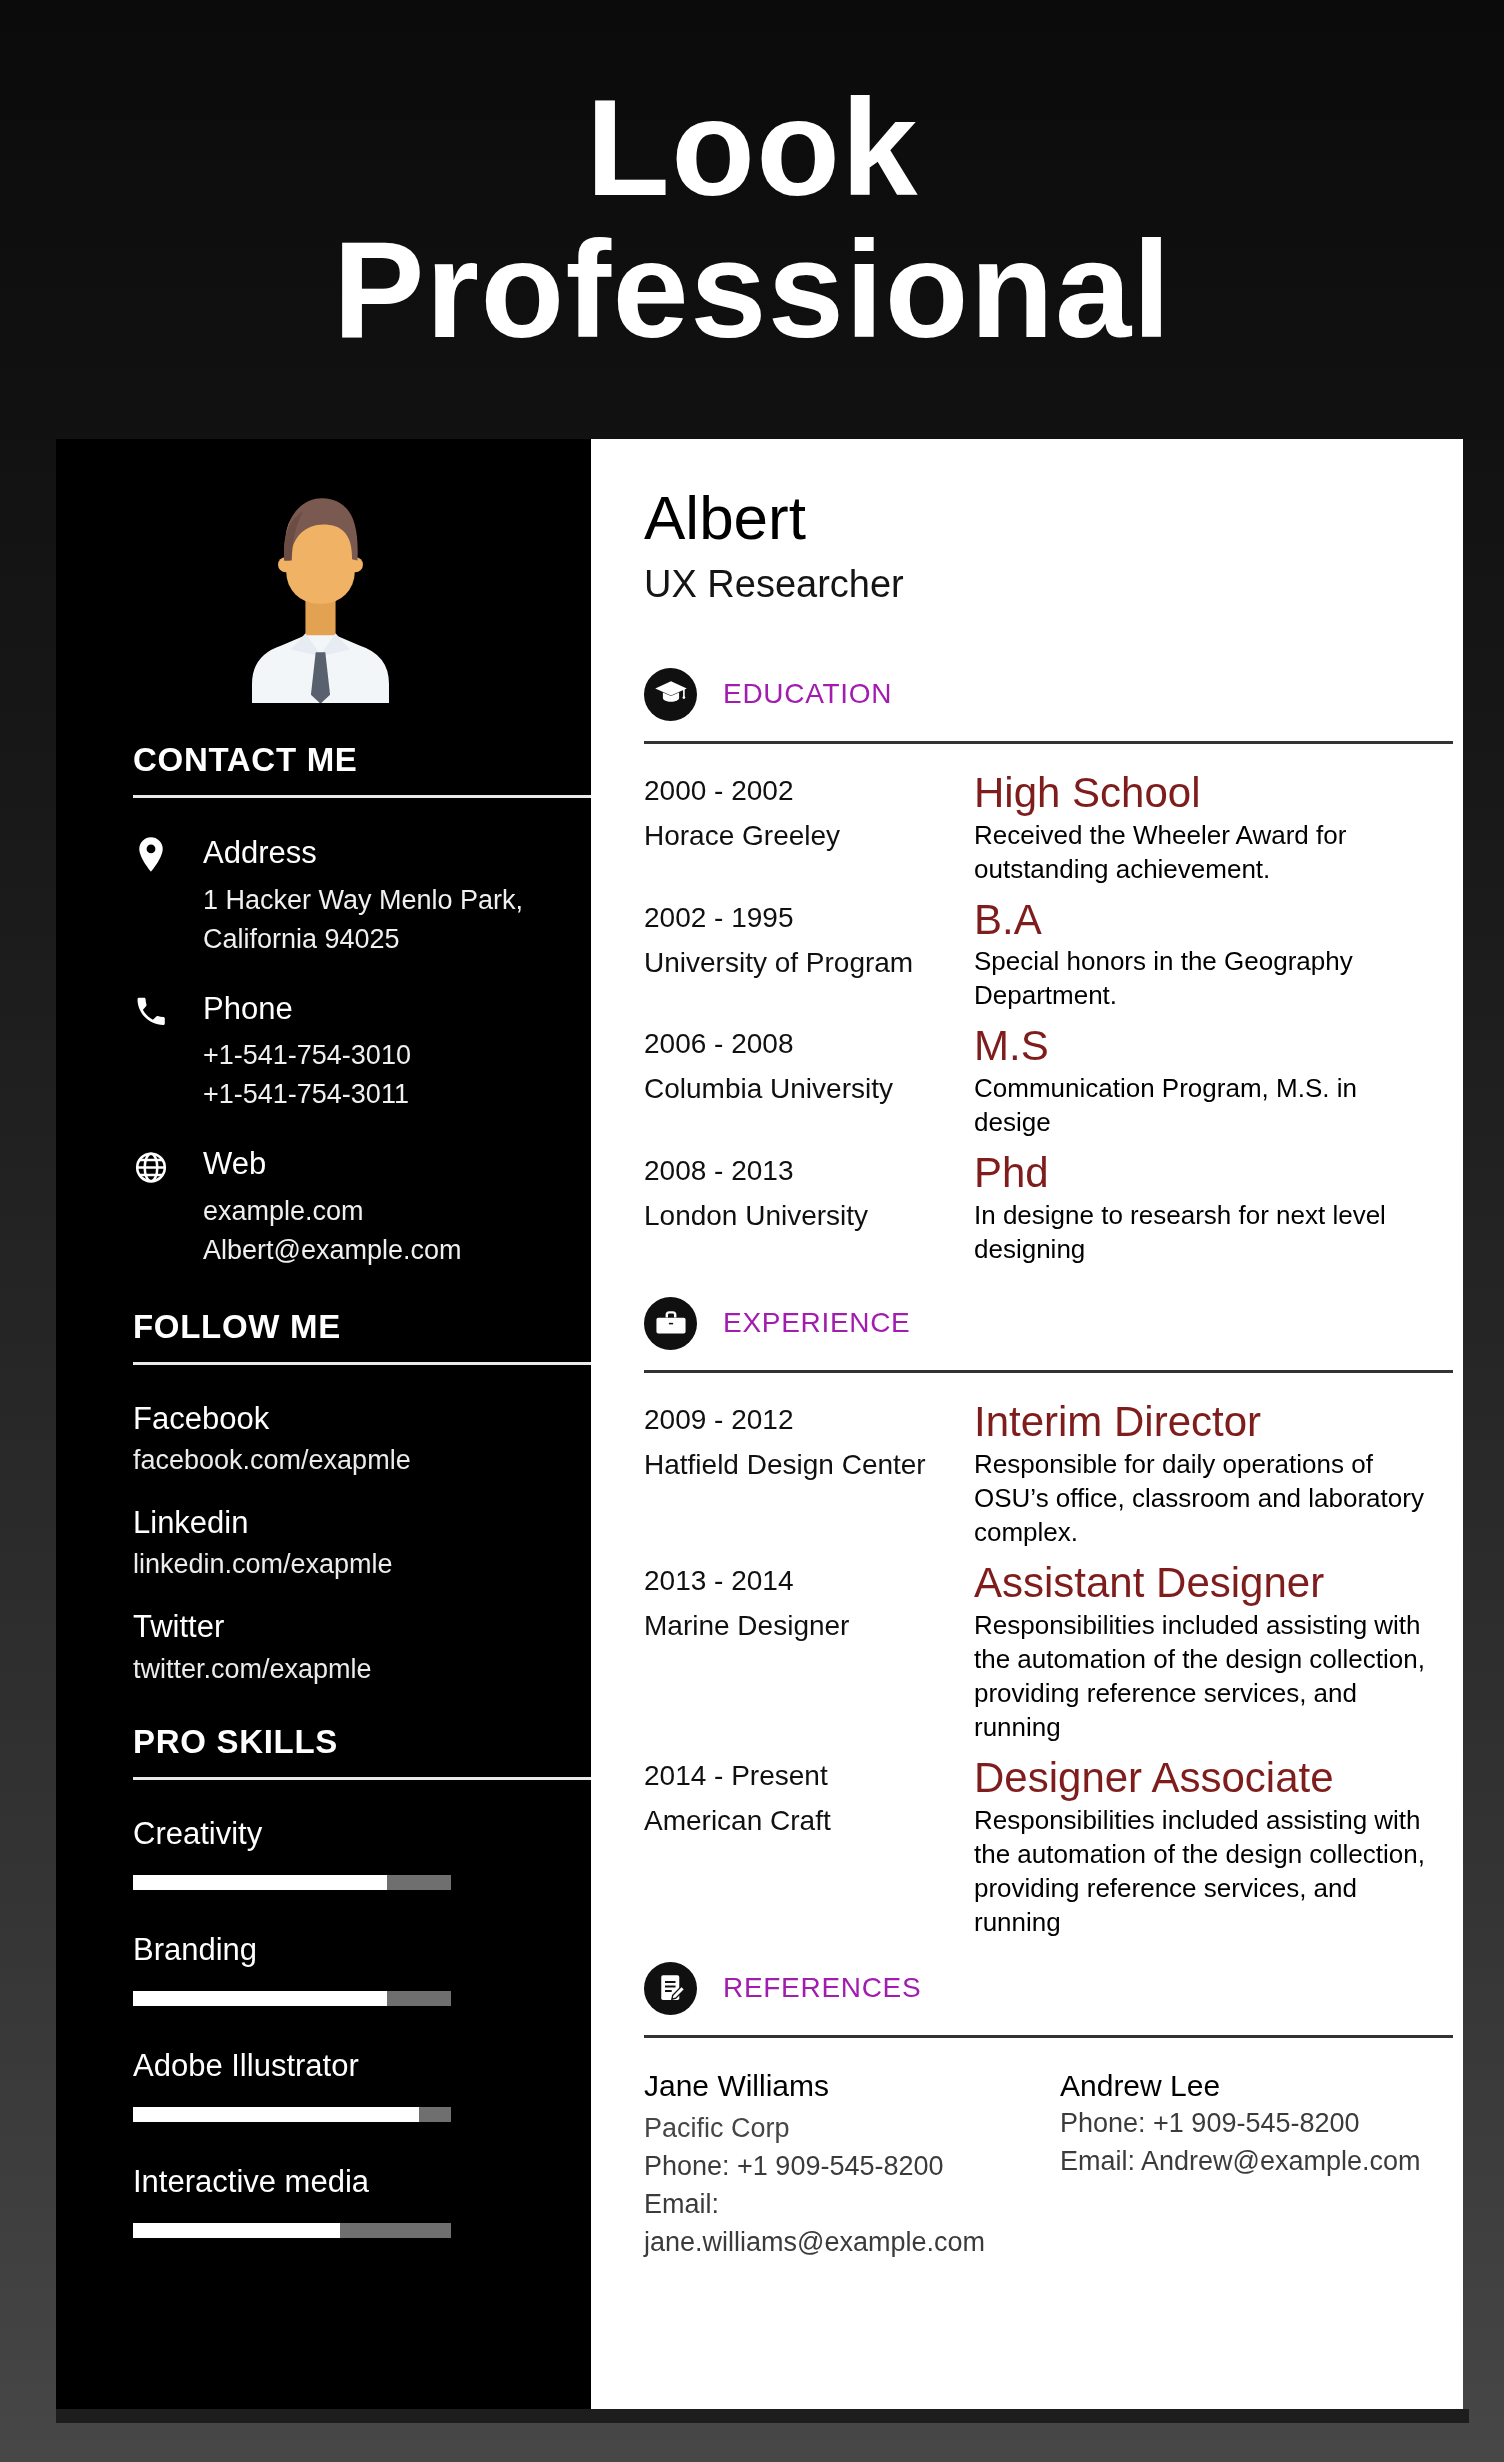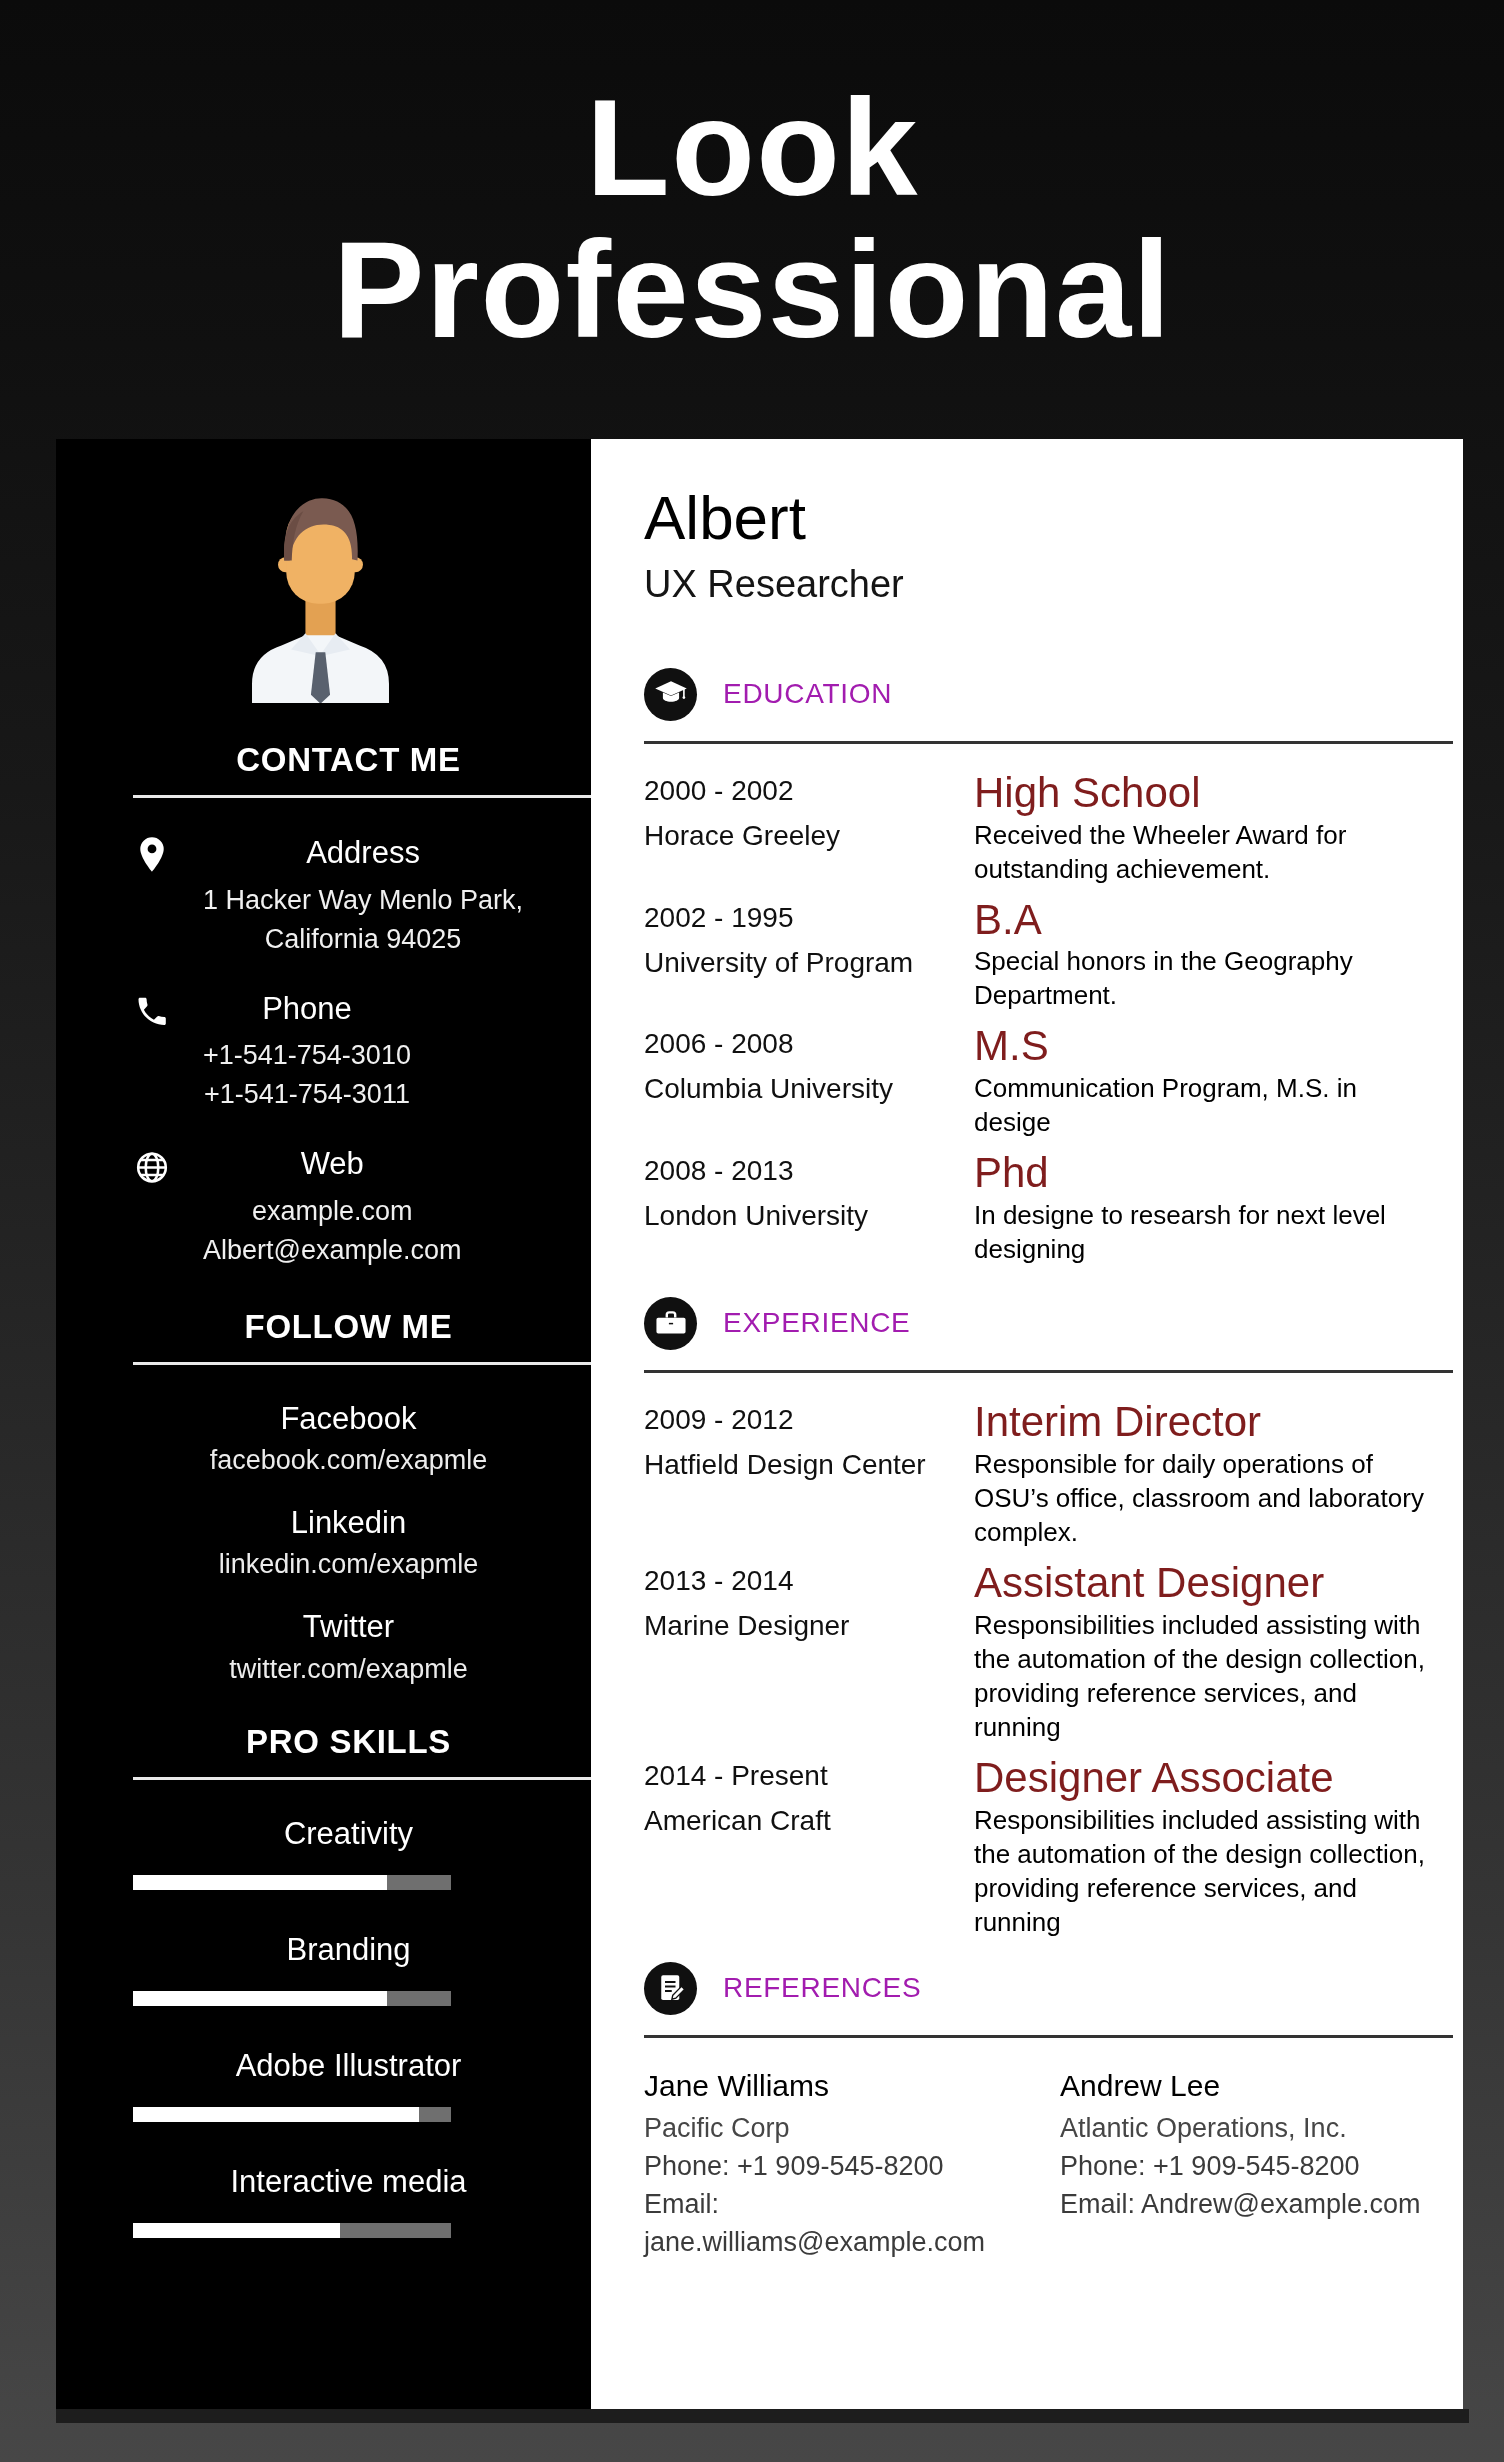--- a/index.html
+++ b/index.html
@@ -13,21 +13,21 @@
   .hero{
     padding-top:77px;text-align:center;color:#ffffff;
     font-size:137px;font-weight:bold;line-height:1.04;letter-spacing:1.4px;
   }
   
   .sheet{position:absolute;left:56px;top:439px;width:1393px;height:1970px;display:flex;}
   .shadow-strip{position:absolute;left:56px;top:2409px;width:1413px;height:13.7px;background:#1d1d1d;}
   
   .side{
     width:535px;flex:0 0 535px;background:#000000;color:#ffffff;
-    box-sizing:border-box;padding:38px 27px 0 77px;text-align:center;
+    box-sizing:border-box;padding:38px 27px 0 77px;
   }
   .avatar-wrap{width:185px;height:226px;margin-left:95px;}
   .side-h{font-size:33px;font-weight:bold;letter-spacing:0.7px;line-height:38px;margin-top:38px;}
   .side-h.first{margin-top:38px;}
   .side-rule{height:2.7px;background:#e9e9e9;border:none;margin:16.4px -41px 36px 0;}
   .c-item{display:flex;margin-bottom:31px;}
   .c-icon{flex:0 0 37px;width:37px;padding-top:1.4px;margin-right:33px;}
   .c-icon svg{width:36px;height:41px;}
   .c-label{font-size:31px;line-height:37px;}
   .c-lines{margin-top:9.6px;font-size:27px;line-height:39px;color:#f0f0f0;}
@@ -320,21 +320,20 @@
 
     <div class="ref-row">
       <div class="ref">
         <div class="ref-name">Jane Williams</div>
         <div class="ref-line co">Pacific Corp</div>
         <div class="ref-line">Phone: +1 909-545-8200</div>
         <div class="ref-line">Email: jane.williams@example.com</div>
       </div>
       <div class="ref2">
         <div class="ref-name">Andrew Lee</div>
-        <div class="ref-line co">Atlantic Operations, Inc.</div>
         <div class="ref-line">Phone: +1 909-545-8200</div>
         <div class="ref-line">Email: Andrew@example.com</div>
       </div>
     </div>
 
   </div>
 </div>
 
 <div class="shadow-strip"></div>
 

